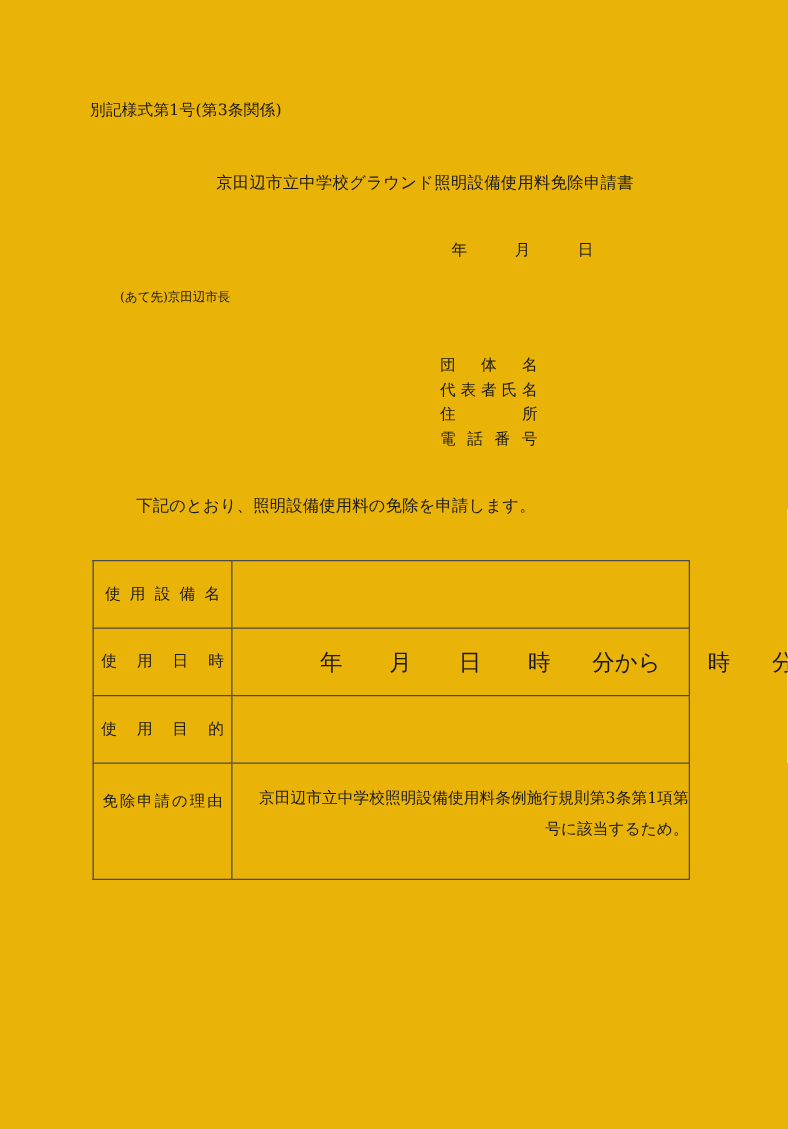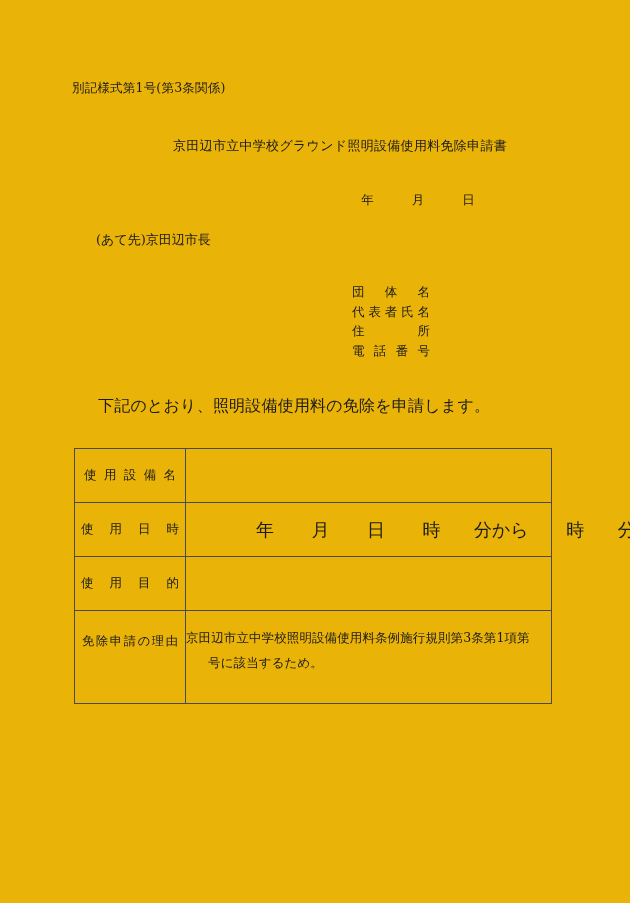--- a/index.html
+++ b/index.html
@@ -53,44 +53,44 @@
     font-size: 12.5px;
     white-space: nowrap;
     padding-left: 210px;
   }
   .date-line .gap { display: inline-block; width: 30px; }
 
   
   .addressee {
     left: 96px;
     top: 231px;
-    font-size: 13px;
+    font-size: 10px;
     white-space: nowrap;
   }
 
   
   .applicant-block {
     left: 352px;
     top: 282px;
     width: 78px;
     font-size: 12.5px;
   }
   .applicant-line {
     display: flex;
     justify-content: space-between;
     line-height: 19.5px;
     white-space: nowrap;
   }
   .applicant-line span { display: inline-block; }
 
   
   .statement {
-    left: 98px;
+    left: 109px;
     top: 396px;
-    font-size: 16px;
+    font-size: 13px;
     white-space: nowrap;
     letter-spacing: 0.2px;
   }
 
   
   .form-table {
     left: 74px;
     top: 448px;
     width: 478px;
     border-collapse: collapse;
@@ -125,20 +125,21 @@
     padding-left: 70px;
     font-size: 18px;
   }
   .time-line .g { display: inline-block; width: 26px; }
   .time-line .g-sm { display: inline-block; width: 22px; }
 
   .reason-text {
     font-size: 12.5px;
     line-height: 25px;
     letter-spacing: 0.1px;
+    text-align: right;
   }
   .reason-text .blank { display: inline-block; width: 18px; }
 </style>
 </head>
 <body>
 
 <div class="page">
 
   <div class="abs form-number">別記様式第1号(第3条関係)</div>
 

